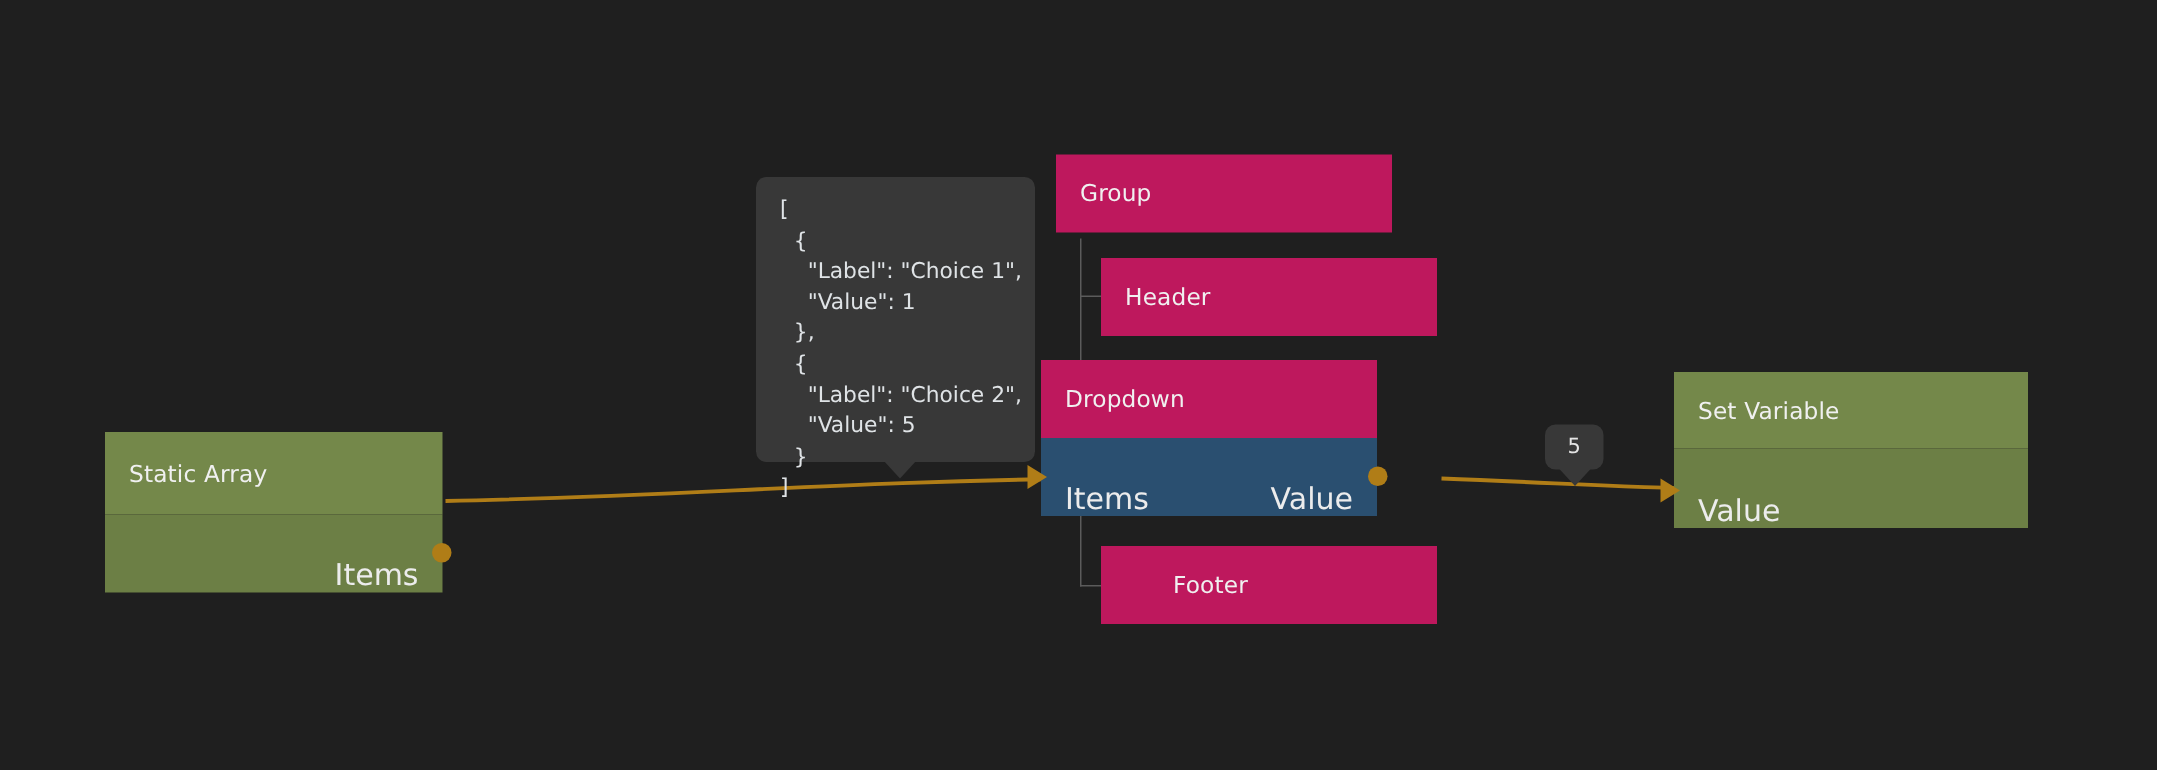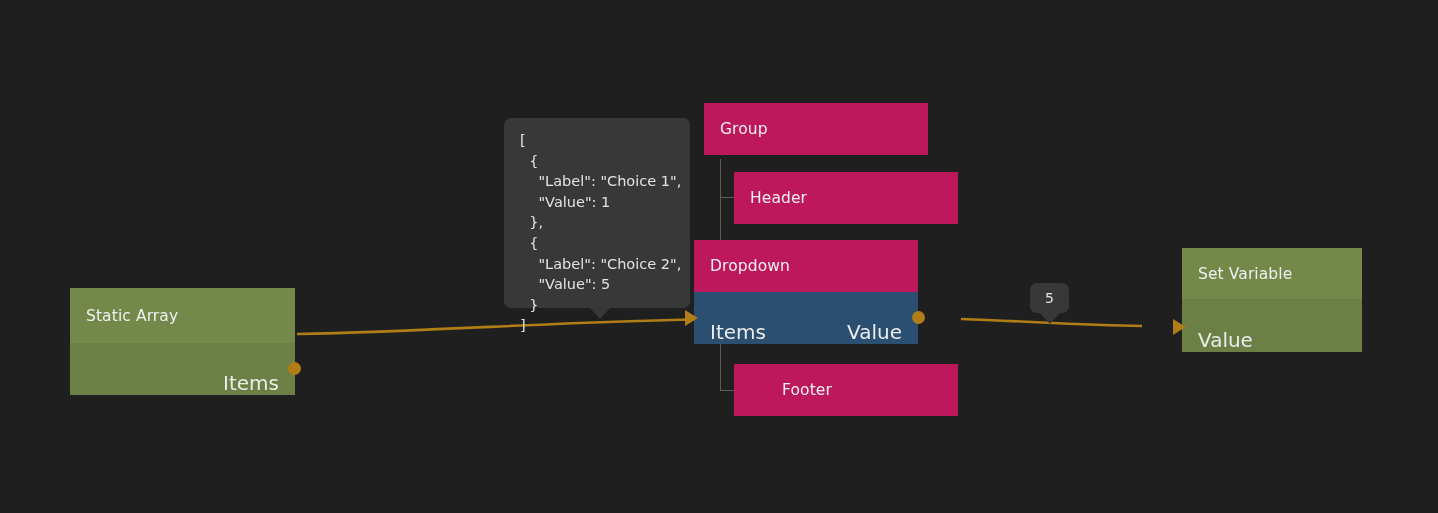--- a/index.html
+++ b/index.html
@@ -196,21 +196,21 @@
       <div class="port-dot" style="left:218px; top:19px;"></div>
     </div>
   </div>
 
   <div class="node node-blue solid" style="left:734px; top:364px; width:224px; height:52px;">
     <div class="node-header" style="height:52px;padding-left:48px;">
       <span>Footer</span>
     </div>
   </div>
 
-  <div class="node node-green" style="left:1182px; top:248px; width:180px;border-radius:18px;">
+  <div class="node node-green" style="left:1116px; top:248px; width:236px;border-radius:18px;">
     <div class="node-header" style="height:51px;">
       <span>Set Variable</span>
     </div>
     <div class="node-body" style="height:53px;">
       <div class="port-row">
         <span class="port-label-in">Value</span>
       </div>
       <div class="port-arrow" style="left:-9px; top:20px;"></div>
     </div>
   </div>

